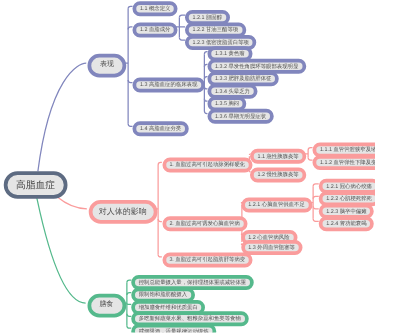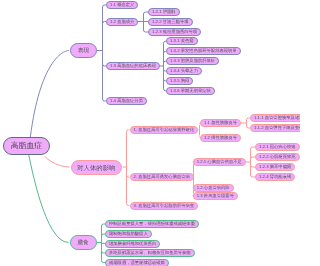--- a/index.html
+++ b/index.html
@@ -1,20 +1,20 @@
 <!DOCTYPE html>
 <html><head>
 <meta charset="utf-8">
 <title>高脂血症 mind map</title>
 <style>
   html,body{margin:0;padding:0;width:300px;height:266px;background:#ffffff;overflow:hidden;}
   #map{position:relative;width:300px;height:266px;background:#ffffff;}
   #links{position:absolute;left:0;top:0;}
   #nodes{position:absolute;left:0;top:0;width:300px;height:266px;}
-  .node{position:absolute;box-sizing:content-box;background:#f0abfc;border:1px solid #84cc16;
+  .node{position:absolute;box-sizing:content-box;background:#e5e5e5;border:3px solid #84cc16;
         border-radius:999px;white-space:nowrap;text-align:center;
         font-family:"Liberation Sans",sans-serif;color:#4f4f4f;}
   .root{color:#3f3f3f;}
 </style>
 </head>
 <body>
 
 <div id="map">
   <svg id="links" width="300" height="266">
       <path d="M97 50.5H102.5" stroke="#8186bd" stroke-width="1" fill="none" stroke-linecap="butt"></path>

